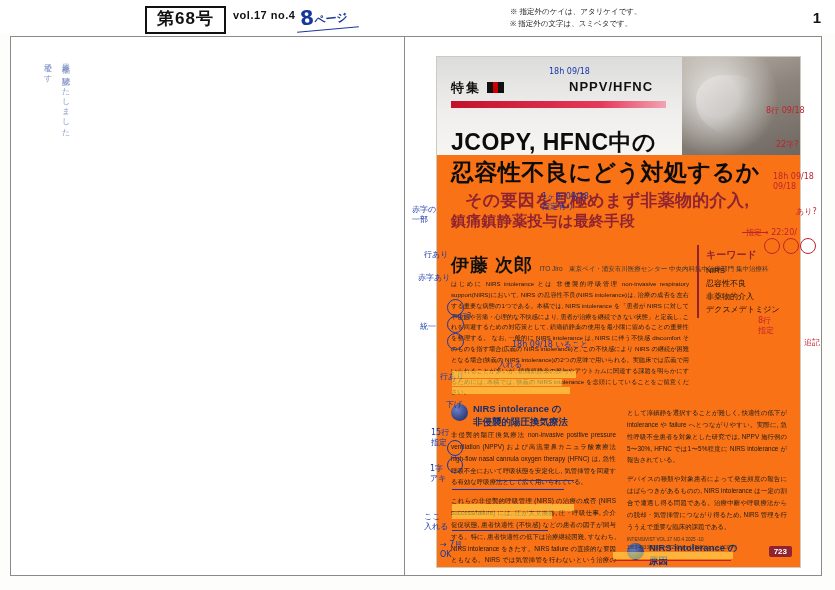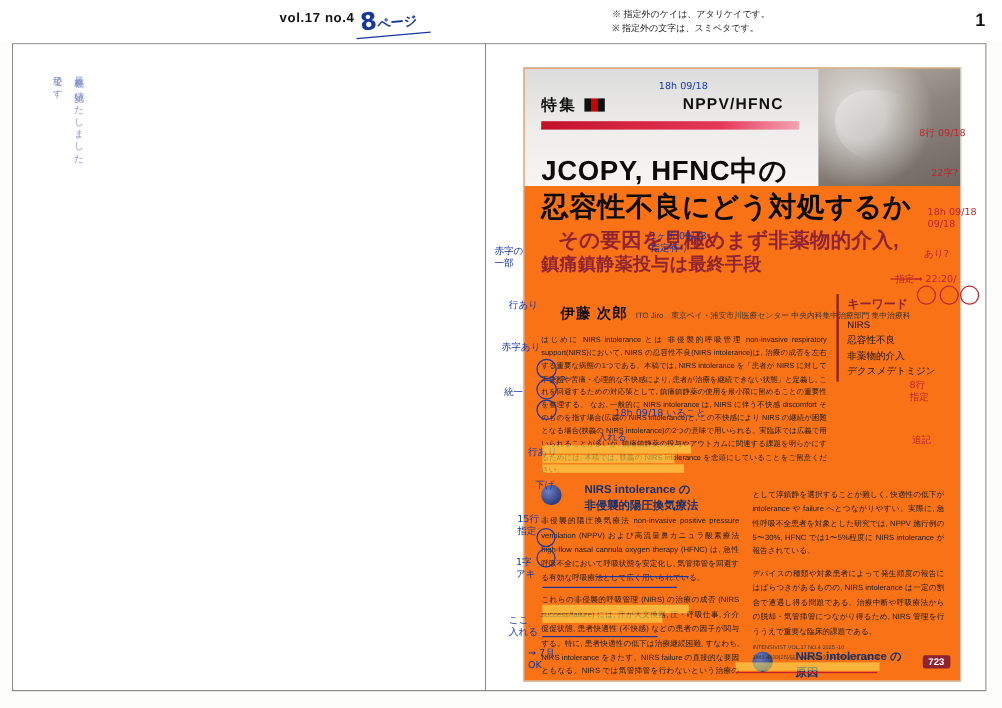--- a/index.html
+++ b/index.html
@@ -138,38 +138,38 @@
     margin:0 0 1px 28px;font-size:17px;font-weight:bold;color:#8f2330;
     letter-spacing:.3px;line-height:1.25;
   }
   .sub2{
     margin:0 0 0 14px;font-size:15px;font-weight:bold;color:#8f2330;
     letter-spacing:.3px;line-height:1.25;
   }
   .author-line{
     position:absolute;left:14px;top:196px;font-size:9px;color:#111;
   }
-  .author-name{font-size:12px;font-weight:bold;letter-spacing:1px;margin-left:16px;}
+  .author-name{font-size:18px;font-weight:bold;letter-spacing:1px;}
   .author-affil{font-size:6.5px;color:#333;margin-left:4px;}
   
   .kw-box{
     position:absolute;right:10px;top:188px;width:84px;
     border-left:2px solid #8f2330;
     padding:2px 0 2px 7px;
     font-size:8px;color:#111;line-height:1.65;
   }
   .kw-title{color:#8f2330;font-weight:bold;font-size:10px;}
   
   .lead{
     position:absolute;left:14px;top:222px;width:238px;
     font-size:6.2px;line-height:1.75;color:#1a1a1a;text-align:justify;
   }
   
   .sec-head{
-    position:absolute;display:flex;align-items:flex-start;gap:19px;
+    position:absolute;display:flex;align-items:flex-start;gap:5px;
   }
   .sec-dot{
     width:17px;height:17px;border-radius:50%;
     background:radial-gradient(circle at 35% 32%,#6d7fc4,#2a3a7a 75%);
     flex:none;margin-top:1px;
   }
   .sec-text{
     font-size:9.5px;font-weight:bold;color:#15306e;line-height:1.35;
   }
   
@@ -218,20 +218,21 @@
     position:absolute;border-top:1.2px solid #c0232c;
     pointer-events:none;
   }
 </style>
 </head>
 <body>
 
 <div class="page">
 
   <div class="top-bar">
+    <div class="issue-box">第68号</div>
     <div class="vol-label">vol.17 no.4</div>
     <div class="page-handwrite">
       <span>8</span><span class="small">ページ</span>
     </div>
     <div class="hw-underline"></div>
     <div class="note-right" style="white-space:pre-line;">※ 指定外のケイは、アタリケイです。
 ※ 指定外の文字は、スミベタです。</div>
     <div class="folio">1</div>
   </div>
 
@@ -309,45 +310,45 @@
 1883-4833(25)/誌・/¥250/論文/ ¥5000/論文上/JCOPY</div>
     <div class="folio-box">723</div>
   </div>
 
   <div>
     <div class="hw" style="left:549px;top:67px;">18h 09/18</div>
     <div class="hw red" style="left:766px;top:106px;">8行 09/18</div>
     <div class="hw red" style="left:776px;top:140px;">22字?</div>
     <div class="hw red" style="left:773px;top:172px;">18h 09/18
 09/18</div>
-    <div class="hw red" style="left:770px;top:207px;text-align:center;">あり?</div>
+    <div class="hw red" style="left:796px;top:207px;text-align:center;">あり?</div>
     <div class="hw red" style="left:746px;top:228px;">指定→ 22:20/</div>
     <div class="hw" style="left:542px;top:192px;">1ヶ所 09/18 
 指定有り</div>
     <div class="hw" style="left:412px;top:205px;">赤字の
 一部</div>
     <div class="hw" style="left:424px;top:250px;">行あり</div>
-    <div class="hw" style="left:418px;top:285px;">赤字あり</div>
+    <div class="hw" style="left:418px;top:273px;">赤字あり</div>
     <div class="hw" style="left:420px;top:322px;">統一</div>
     <div class="hw" style="left:459px;top:312px;">行?</div>
     <div class="hw" style="left:512px;top:340px;">18h 09/18 いること</div>
     <div class="hw" style="left:498px;top:360px;">入れる</div>
     <div class="hw" style="left:440px;top:372px;">行あり</div>
     <div class="hw" style="left:446px;top:400px;">下げ</div>
     <div class="hw" style="left:431px;top:428px;">15行
 指定</div>
     <div class="hw" style="left:430px;top:464px;">1字
 アキ</div>
     <div class="hw" style="left:424px;top:512px;">ここ
 入れる</div>
     <div class="hw" style="left:440px;top:540px;">→ 7月
 OK</div>
     <div class="hw red" style="left:758px;top:316px;">8行
 指定</div>
-    <div class="hw red" style="left:760px;top:338px;margin-top:24px;">追記</div>
+    <div class="hw red" style="left:804px;top:338px;">追記</div>
 
     <div class="circ" style="left:447px;top:299px;width:15px;height:15px;"></div>
     <div class="circ" style="left:447px;top:316px;width:15px;height:15px;"></div>
     <div class="circ" style="left:447px;top:333px;width:15px;height:15px;"></div>
     <div class="circ" style="left:447px;top:440px;width:14px;height:14px;"></div>
     <div class="circ" style="left:447px;top:457px;width:14px;height:14px;"></div>
     <div class="circ red" style="left:764px;top:238px;width:14px;height:14px;"></div>
     <div class="circ red" style="left:783px;top:238px;width:14px;height:14px;"></div>
     <div class="circ red" style="left:800px;top:238px;width:14px;height:14px;"></div>
 

